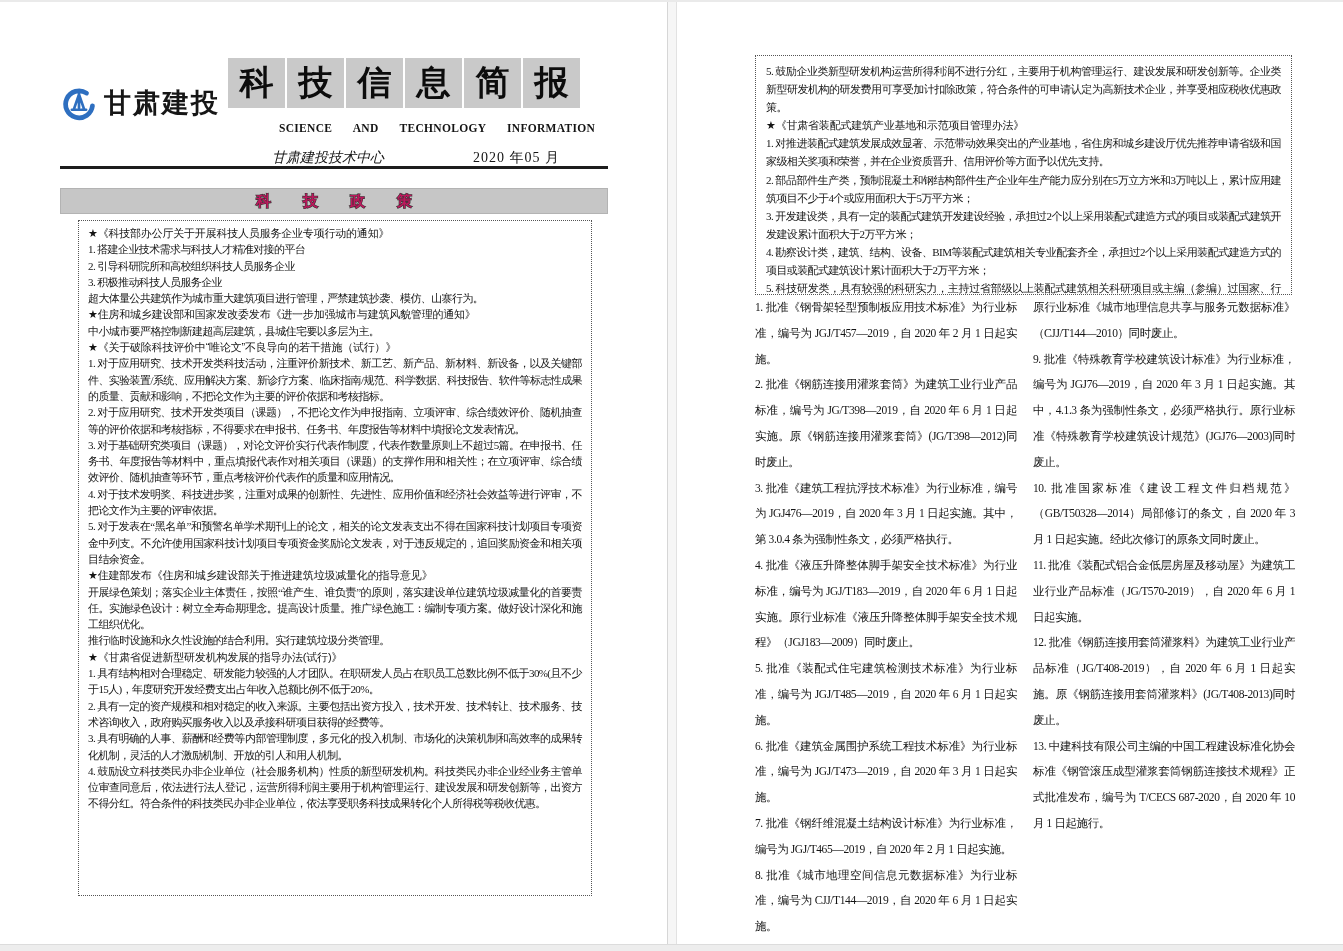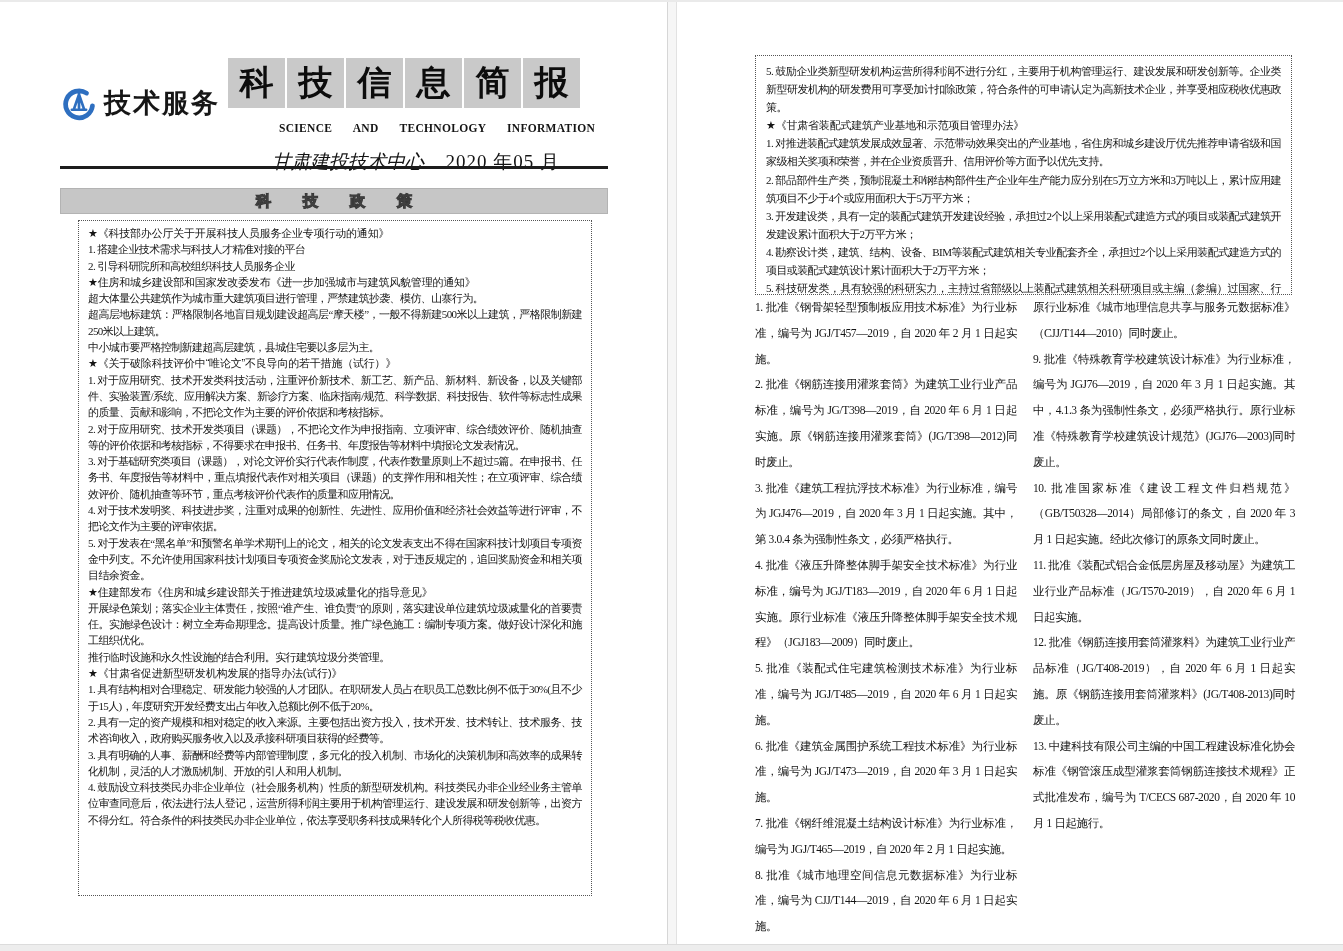--- a/index.html
+++ b/index.html
@@ -17,30 +17,30 @@
   
   .masthead{position:relative;width:548px;height:112px;}
   .logo-row{position:absolute;left:0;top:26px;display:flex;align-items:center;gap:6px;}
   .logo-mark svg{display:block;}
   .logo-text{font-family:"Liberation Sans","DejaVu Sans",sans-serif;font-weight:bold;font-size:27px;letter-spacing:2px;color:#161616;white-space:nowrap;}
   .title-banner{position:absolute;left:168px;top:0;width:352px;height:50px;display:flex;gap:2px;}
   .tcell{flex:1;background:#c9c9c9;display:flex;align-items:center;justify-content:center;
          font-family:"DejaVu Serif","Liberation Serif",serif;font-weight:900;font-size:34px;color:#0c0c0c;}
   .subtitle-en{position:absolute;left:219px;top:64px;width:300px;white-space:nowrap;
          font-family:Liberation Serif, serif;font-weight:bold;font-size:11.5px;word-spacing:18px;letter-spacing:.3px;}
-  .pub-row{position:absolute;left:212px;top:91px;width:288px;display:flex;justify-content:space-between;font-size:19px;align-items:center;}
+  .pub-row{position:absolute;left:212px;top:91px;width:288px;display:flex;justify-content:space-between;font-size:14px;align-items:center;}
   .publisher{font-style:italic;}
   .issue{letter-spacing:1px;}
   .head-rule{position:absolute;left:0;top:108px;width:548px;border-top:3px solid #1d1d1d;}
 
   
   .section-banner{margin-top:18px;width:548px;height:26px;background:#c6c6c6;border:1px solid #b3b3b3;
                   display:flex;align-items:center;justify-content:center;}
   .section-banner span{font-family:"Liberation Sans",sans-serif;font-weight:bold;font-size:15px;
-                  letter-spacing:32px;margin-right:-32px;color:#404040;
+                  letter-spacing:32px;margin-right:-32px;color:#be185d;
                   -webkit-text-stroke:1.1px #333;paint-order:stroke fill;}
 
   
   .dotted-box{border:1px dotted #555;text-align:justify;overflow:hidden;}
   .box-left{margin-top:6px;margin-left:18px;width:514px;height:676px;padding:4px 9px;
             font-size:11px;letter-spacing:-0.6px;line-height:16.3px;}
   .box-right-top{width:537px;height:240px;padding:6px 10px;
             font-size:11px;letter-spacing:-0.6px;line-height:18.1px;}
   .para{margin:0;}
   .para.hd{font-family:"Liberation Sans","DejaVu Sans",sans-serif;font-weight:normal;letter-spacing:-0.2px;}
@@ -61,21 +61,21 @@
   <div class="page page-left">
     <div class="masthead">
       <div class="logo-row">
         <span class="logo-mark">
           <svg width="38" height="38" viewBox="0 0 48 48">
             <path d="M33.5 11.5 A 17 17 0 1 0 41 27.5" fill="none" stroke="#2e6fc0" stroke-width="6" stroke-linecap="round"></path>
             <path d="M24 12 V30 M17.5 32 L24 13 L30.5 32 M15 32.5 H33" fill="none" stroke="#2e6fc0" stroke-width="3.4" stroke-linecap="round"></path>
             <path d="M24 7 h5 v4.5 h-5 z" fill="#2e6fc0"></path>
           </svg>
         </span>
-        <span class="logo-text">技术服务</span>
+        <span class="logo-text">甘肃建投</span>
       </div>
       <div class="title-banner">
 
           <span class="tcell">科</span>
 
           <span class="tcell">技</span>
 
           <span class="tcell">信</span>
 
           <span class="tcell">息</span>
@@ -97,26 +97,26 @@
     </div>
 
     <div class="dotted-box box-left">
 
         <p class="para hd">★《科技部办公厅关于开展科技人员服务企业专项行动的通知》</p>
 
         <p class="para">1. 搭建企业技术需求与科技人才精准对接的平台</p>
 
         <p class="para">2. 引导科研院所和高校组织科技人员服务企业</p>
 
+        <p class="para">3. 积极推动科技人员服务企业</p>
+
+        <p class="para">超大体量公共建筑作为城市重大建筑项目进行管理，严禁建筑抄袭、模仿、山寨行为。</p>
 
         <p class="para hd">★住房和城乡建设部和国家发改委发布《进一步加强城市与建筑风貌管理的通知》</p>
 
-        <p class="para">超大体量公共建筑作为城市重大建筑项目进行管理，严禁建筑抄袭、模仿、山寨行为。</p>
-
-        <p class="para">超高层地标建筑：严格限制各地盲目规划建设超高层“摩天楼”，一般不得新建500米以上建筑，严格限制新建250米以上建筑。</p>
 
 
         <p class="para">中小城市要严格控制新建超高层建筑，县城住宅要以多层为主。</p>
 
         <p class="para hd">★《关于破除科技评价中“唯论文”不良导向的若干措施（试行）》</p>
 
         <p class="para">1. 对于应用研究、技术开发类科技活动，注重评价新技术、新工艺、新产品、新材料、新设备，以及关键部件、实验装置/系统、应用解决方案、新诊疗方案、临床指南/规范、科学数据、科技报告、软件等标志性成果的质量、贡献和影响，不把论文作为主要的评价依据和考核指标。</p>
 
         <p class="para">2. 对于应用研究、技术开发类项目（课题），不把论文作为申报指南、立项评审、综合绩效评价、随机抽查等的评价依据和考核指标，不得要求在申报书、任务书、年度报告等材料中填报论文发表情况。</p>
 

